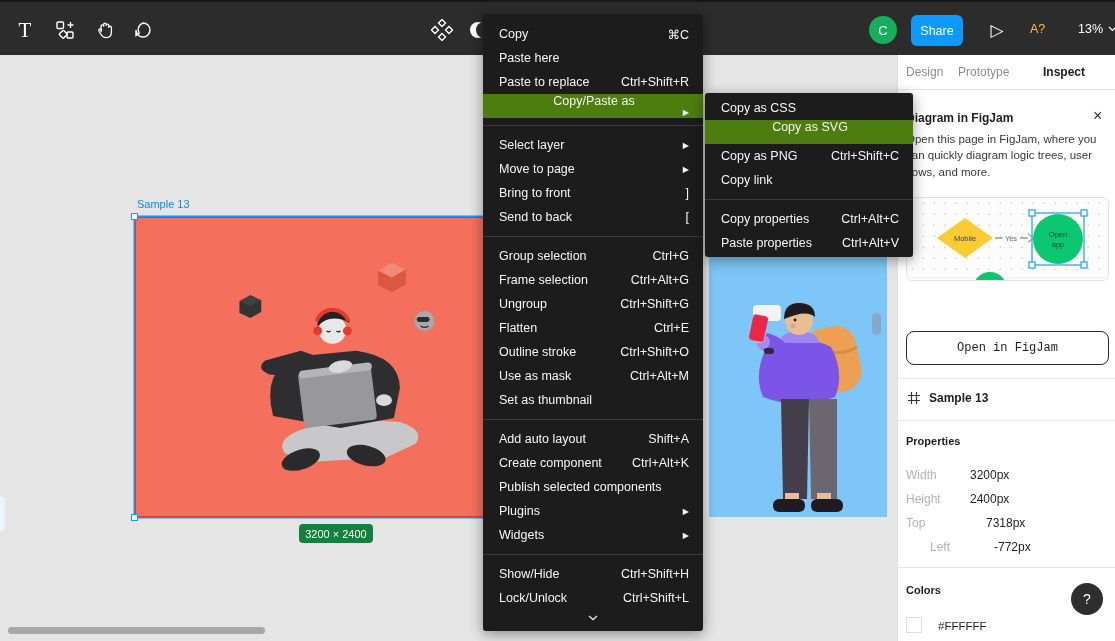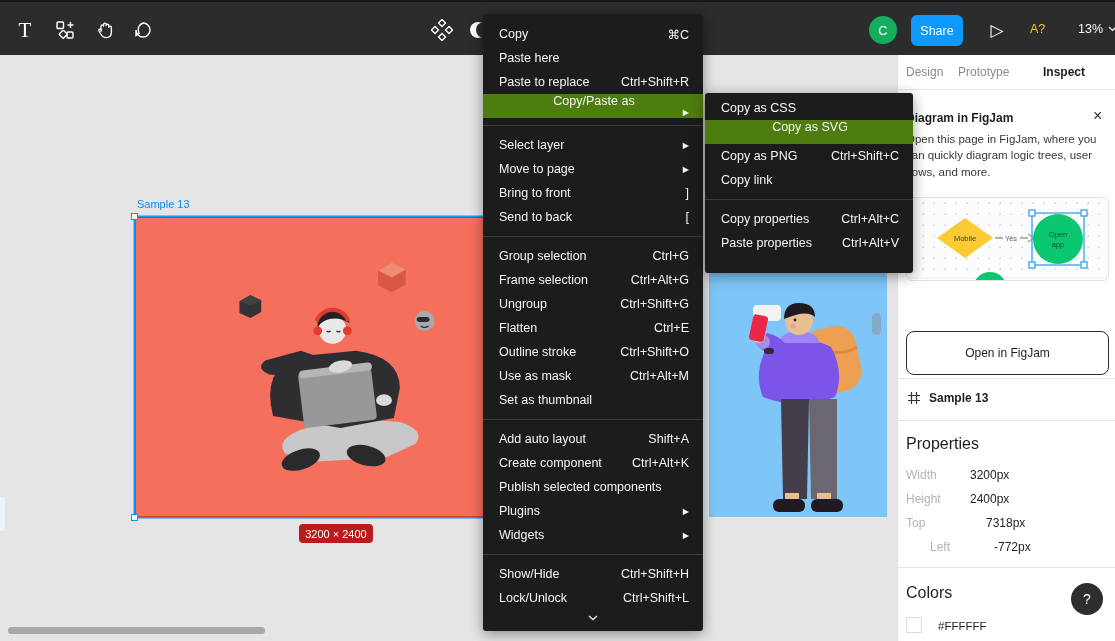--- a/index.html
+++ b/index.html
@@ -18,56 +18,56 @@
     display:flex; align-items:center; justify-content:center; }
   #fontbadge { position:absolute; left:1030px; top:20px; color:#F7C325; font-size:12.5px; }
   #zoomctl { position:absolute; left:1078px; top:20px; color:#fff; font-size:12.5px; display:flex; align-items:center; gap:5px; }
 
   
   #canvas { position:absolute; left:0; top:55px; width:897px; height:586px; background:#E5E5E5; }
   #frame-label { position:absolute; left:137px; top:143px; font-size:11px; color:#0C8CE9; }
   #orange-frame { position:absolute; left:135px; top:162px; width:400px; height:300px;
     background:#F4705C; border:1.5px solid #E23B2A; box-shadow:0 0 0 1.5px #0D99FF; }
   .handle { position:absolute; width:7px; height:7px; background:#fff; border:1.5px solid #0D99FF; }
-  #size-badge { position:absolute; left:299px; top:469px; width:74px; height:19px; background:#b91c1c;
+  #size-badge { position:absolute; left:299px; top:469px; width:74px; height:19px; background:#15803d;
     border-radius:4px; color:#fff; font-size:11px; display:flex; align-items:center; justify-content:center; }
   #blue-frame { position:absolute; left:709px; top:162px; width:178px; height:300px; background:#7EC6F7; overflow:hidden; }
   #hscrollbar { position:absolute; left:8px; top:572px; width:257px; height:7px; border-radius:4px; background:#A8A8A8; }
   #page-tab { position:absolute; left:0; top:442px; width:5px; height:34px; background:#EAF4FD; border-radius:0 3px 3px 0; }
 
   
   .menu { position:absolute; background:#1C1C1C; border-radius:3px; box-shadow:0 3px 14px rgba(0,0,0,.4);
     color:#F5F5F5; font-size:12.5px; }
   #main-menu { left:483px; top:14px; width:220px; padding:8px 0 6px 0; z-index:50; }
-  #sub-menu  { left:705px; top:93px; width:208px; padding:3px 0 18px 0; z-index:60; }
+  #sub-menu  { left:705px; top:93px; width:208px; padding:3px 0 2px 0; z-index:60; }
   .mi { height:24px; display:flex; align-items:center; padding:0 14px 0 16px; white-space:nowrap; }
   .mi .sc { margin-left:auto; }
   .mi .arrow { margin-left:auto; font-size:8px; }
   .mi.hl { background:#4d7c0f;flex-direction:column; }
   .msep { height:1px; background:#3A3A3A; margin:7px 0; }
   .mchevron { height:15px; display:flex; align-items:center; justify-content:center; }
 
   
   #panel { position:absolute; left:897px; top:55px; width:218px; height:586px; background:#fff;
     border-left:1px solid #E0E0E0; z-index:20; font-size:12px; color:#1E1E1E; }
   #tabs { position:absolute; left:0; top:0; width:218px; height:35px; border-bottom:1px solid #E6E6E6;padding-left:36px; }
   .tab { position:absolute; top:10px; font-size:12px; color:#8C8C8C; }
   .tab.active { color:#1E1E1E; font-weight:bold; }
   #fj-title { position:absolute; left:8px; top:56px; font-weight:bold; font-size:12px; }
   #fj-close { position:absolute; left:195px; top:52px; font-size:16px; color:#333; }
   #fj-desc { position:absolute; left:8px; top:76px; width:203px; font-size:11.5px; line-height:1.42; color:#383838; }
   #fj-preview { position:absolute; left:8px; top:142px; width:203px; height:84px; background:#FCFCFC;
     border:1px solid #E3E3E3; border-radius:6px; overflow:hidden;
     background-image:radial-gradient(#DCDCDC 1px, transparent 1px); background-size:11px 11px; }
-  #fj-open { position:absolute; left:8px; top:276px; width:203px; height:44px; background:#fff;
-    border:1px solid #2C2C2C; border-radius:8px; font-size:12px; font-family:Liberation Sans, sans-serif; color:#1E1E1E; }
+  #fj-open { position:absolute; left:8px; top:276px; width:203px; height:34px; background:#fff;
+    border:1px solid #2C2C2C; border-radius:8px; font-size:12px; font-family:Liberation Mono, monospace; color:#1E1E1E; }
   .psep { position:absolute; left:0; width:218px; height:1px; background:#E6E6E6; }
   #sample-row { position:absolute; left:10px; top:336px; display:flex; align-items:center; gap:9px; }
   #sample-row b { font-size:12px; }
-  .sect { position:absolute; left:8px; font-weight:normal; font-size:16px; }
+  .sect { position:absolute; left:8px; font-weight:bold; font-size:11px; }
   .prow { position:absolute; left:8px; width:200px; height:24px; display:flex; align-items:center; }
   .prow .pl { width:64px; color:#B3B3B3; }
   .prow .pv { color:#1E1E1E; }
   #swatch { position:absolute; left:8px; top:562px; width:16px; height:16px; background:#FFFFFF; border:1px solid #DDD; }
   #hexval { position:absolute; left:40px; top:565px; font-size:11.5px; }
   #help-btn { position:absolute; left:1071px; top:583px; width:32px; height:32px; border-radius:50%;
     background:#2E2E2E; color:#fff; display:flex; align-items:center; justify-content:center; font-size:14px; z-index:25; }
 </style>
 </head>
 <body>

